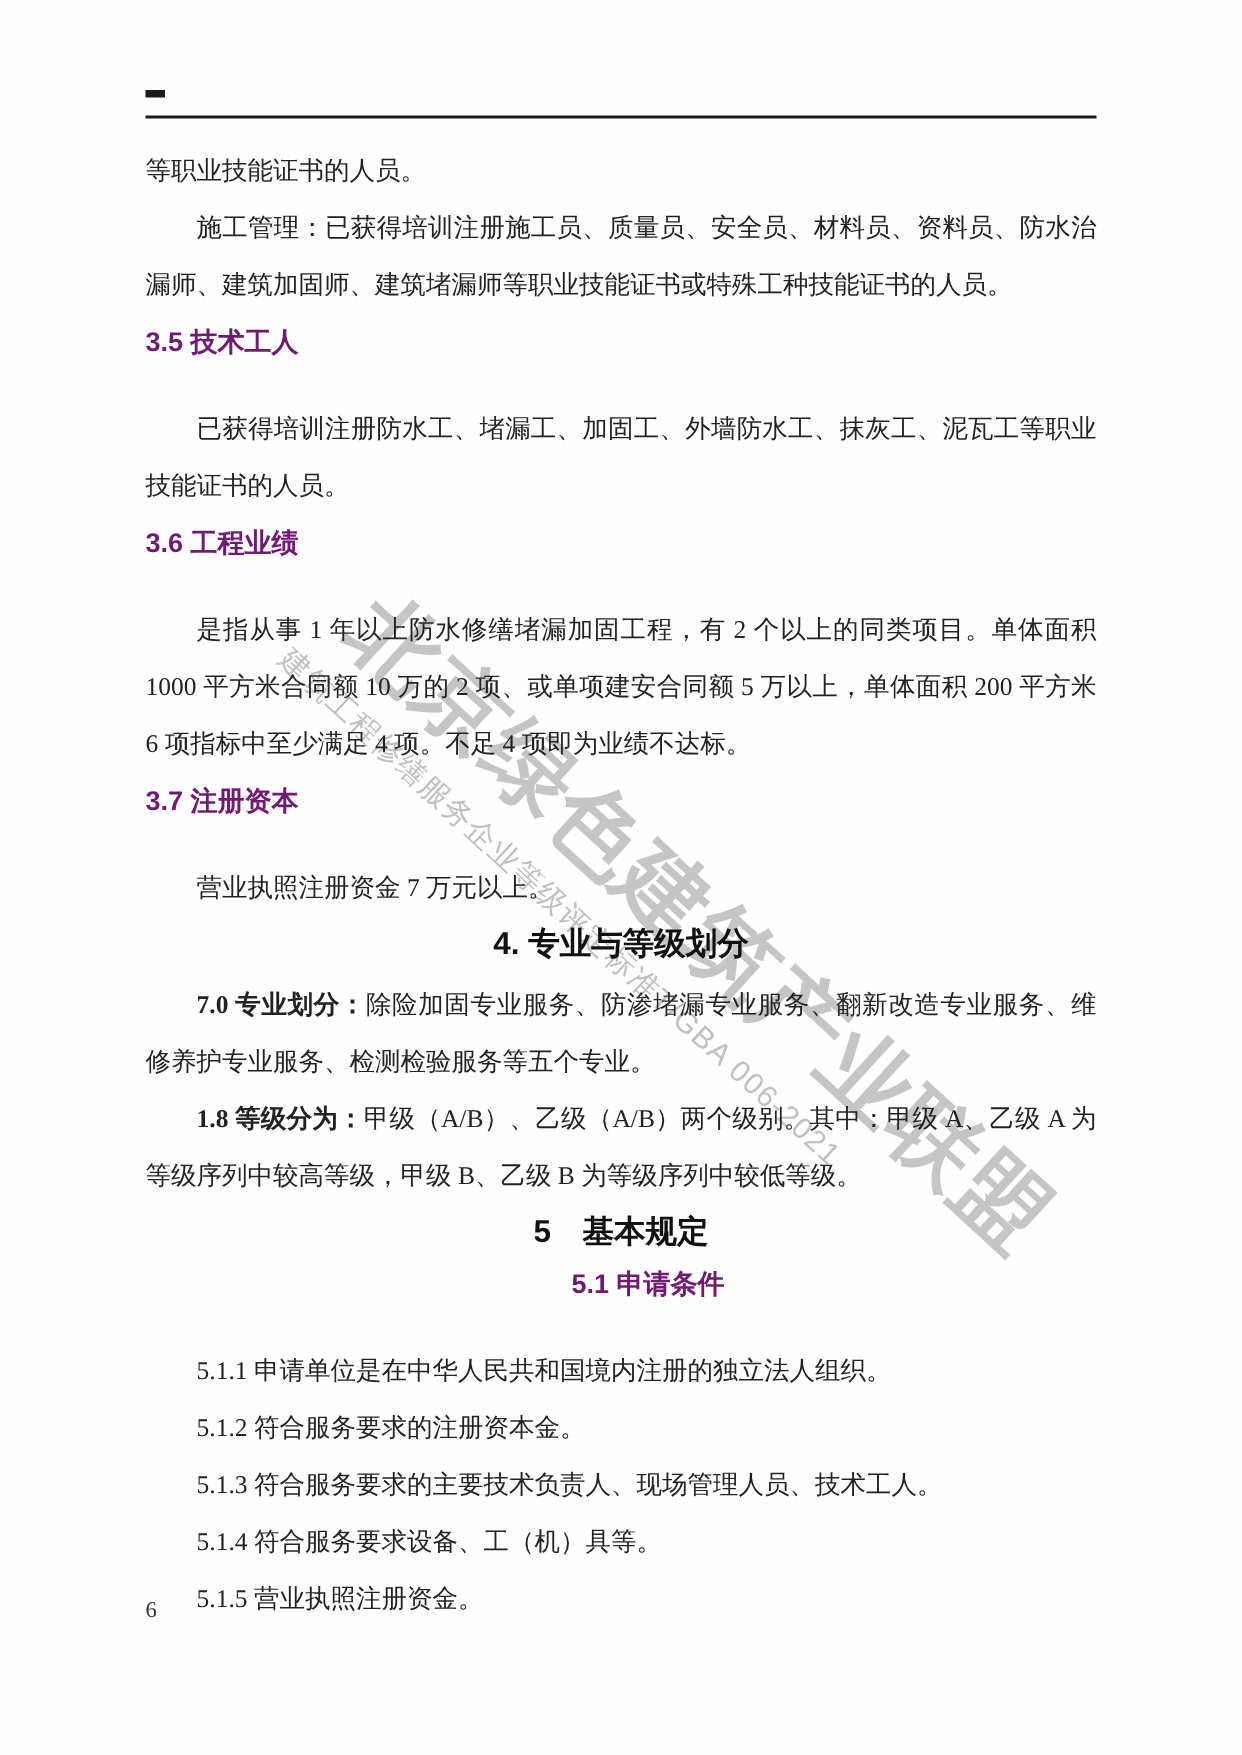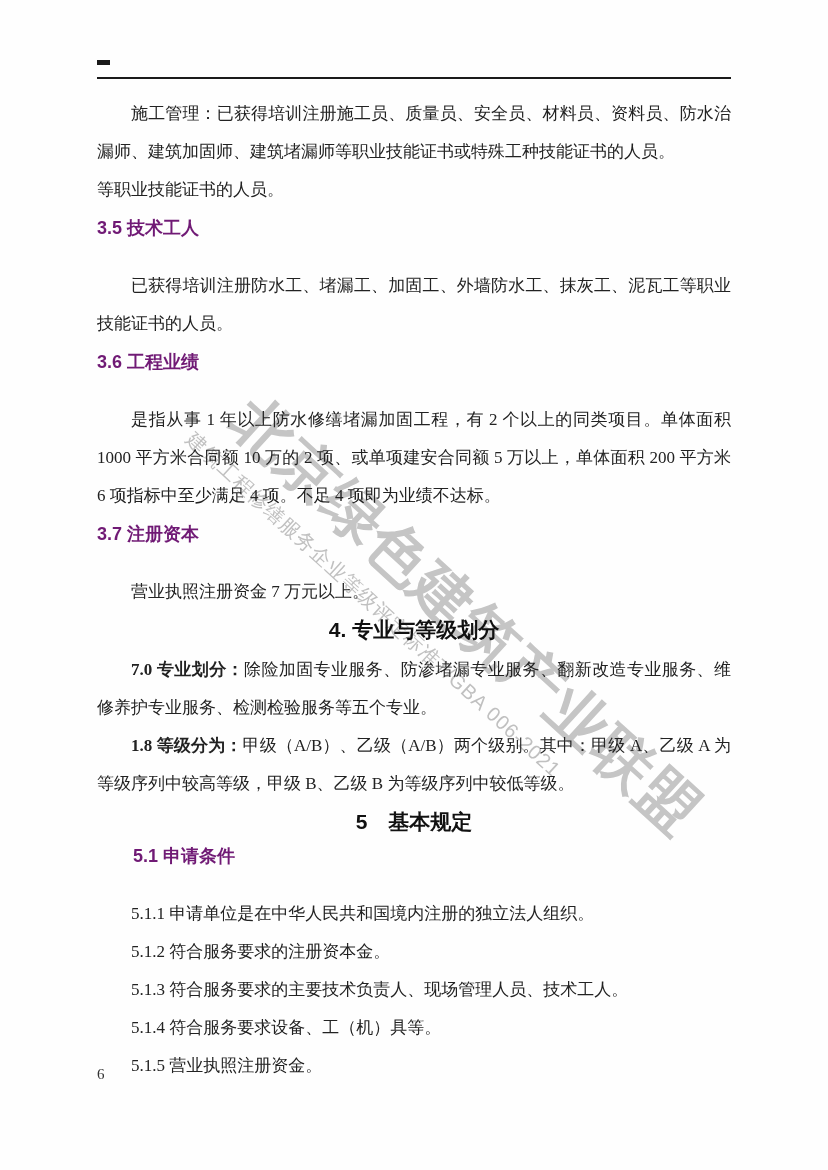--- a/index.html
+++ b/index.html
@@ -66,21 +66,21 @@
   p.indent { text-indent: 2em; }
   .lead { font-weight: bold; }
   h3.sub-heading {
     font-family: "Liberation Sans", "DejaVu Sans", sans-serif;
     font-size: 18px;
     line-height: 26px;
     font-weight: bold;
     color: #701a75;
     margin: 6px 0 26px 0;
   }
-  h3.sub-heading.indent2 { margin-left: 2em; }
+  h3.sub-heading.indent2 { margin-left: 2em; text-align: center; }
   h2.main-heading {
     font-family: "Liberation Sans", "DejaVu Sans", sans-serif;
     font-size: 21px;
     line-height: 30px;
     font-weight: bold;
     color: #111111;
     margin: 4px 0 6px 0;
     text-align: center;
   }
   h2.main-heading .num-gap { display: inline-block; width: 1em; }
@@ -100,23 +100,23 @@
   <div class="watermark">
     <div class="wm-big">北京绿色建筑产业联盟</div>
     <div class="wm-small">建筑工程修缮服务企业等级评定标准T/GBA 006-2021</div>
   </div>
 
   <div class="content">
 
     <div class="corner-dash"></div>
     <hr class="rule">
 
+    <p class="body-text">等职业技能证书的人员。</p>
+
     <p class="body-text indent">施工管理：已获得培训注册施工员、质量员、安全员、材料员、资料员、防水治漏师、建筑加固师、建筑堵漏师等职业技能证书或特殊工种技能证书的人员。</p>
-
-    <p class="body-text">等职业技能证书的人员。</p>
 
     <h3 class="sub-heading">3.5 技术工人</h3>
     <p class="body-text indent">已获得培训注册防水工、堵漏工、加固工、外墙防水工、抹灰工、泥瓦工等职业技能证书的人员。</p>
 
     <h3 class="sub-heading">3.6 工程业绩</h3>
     <p class="body-text indent">是指从事 1 年以上防水修缮堵漏加固工程，有 2 个以上的同类项目。单体面积 1000 平方米合同额 10 万的 2 项、或单项建安合同额 5 万以上，单体面积 200 平方米 6 项指标中至少满足 4 项。不足 4 项即为业绩不达标。</p>
 
     <h3 class="sub-heading">3.7 注册资本</h3>
     <p class="body-text indent">营业执照注册资金 7 万元以上。</p>
 

